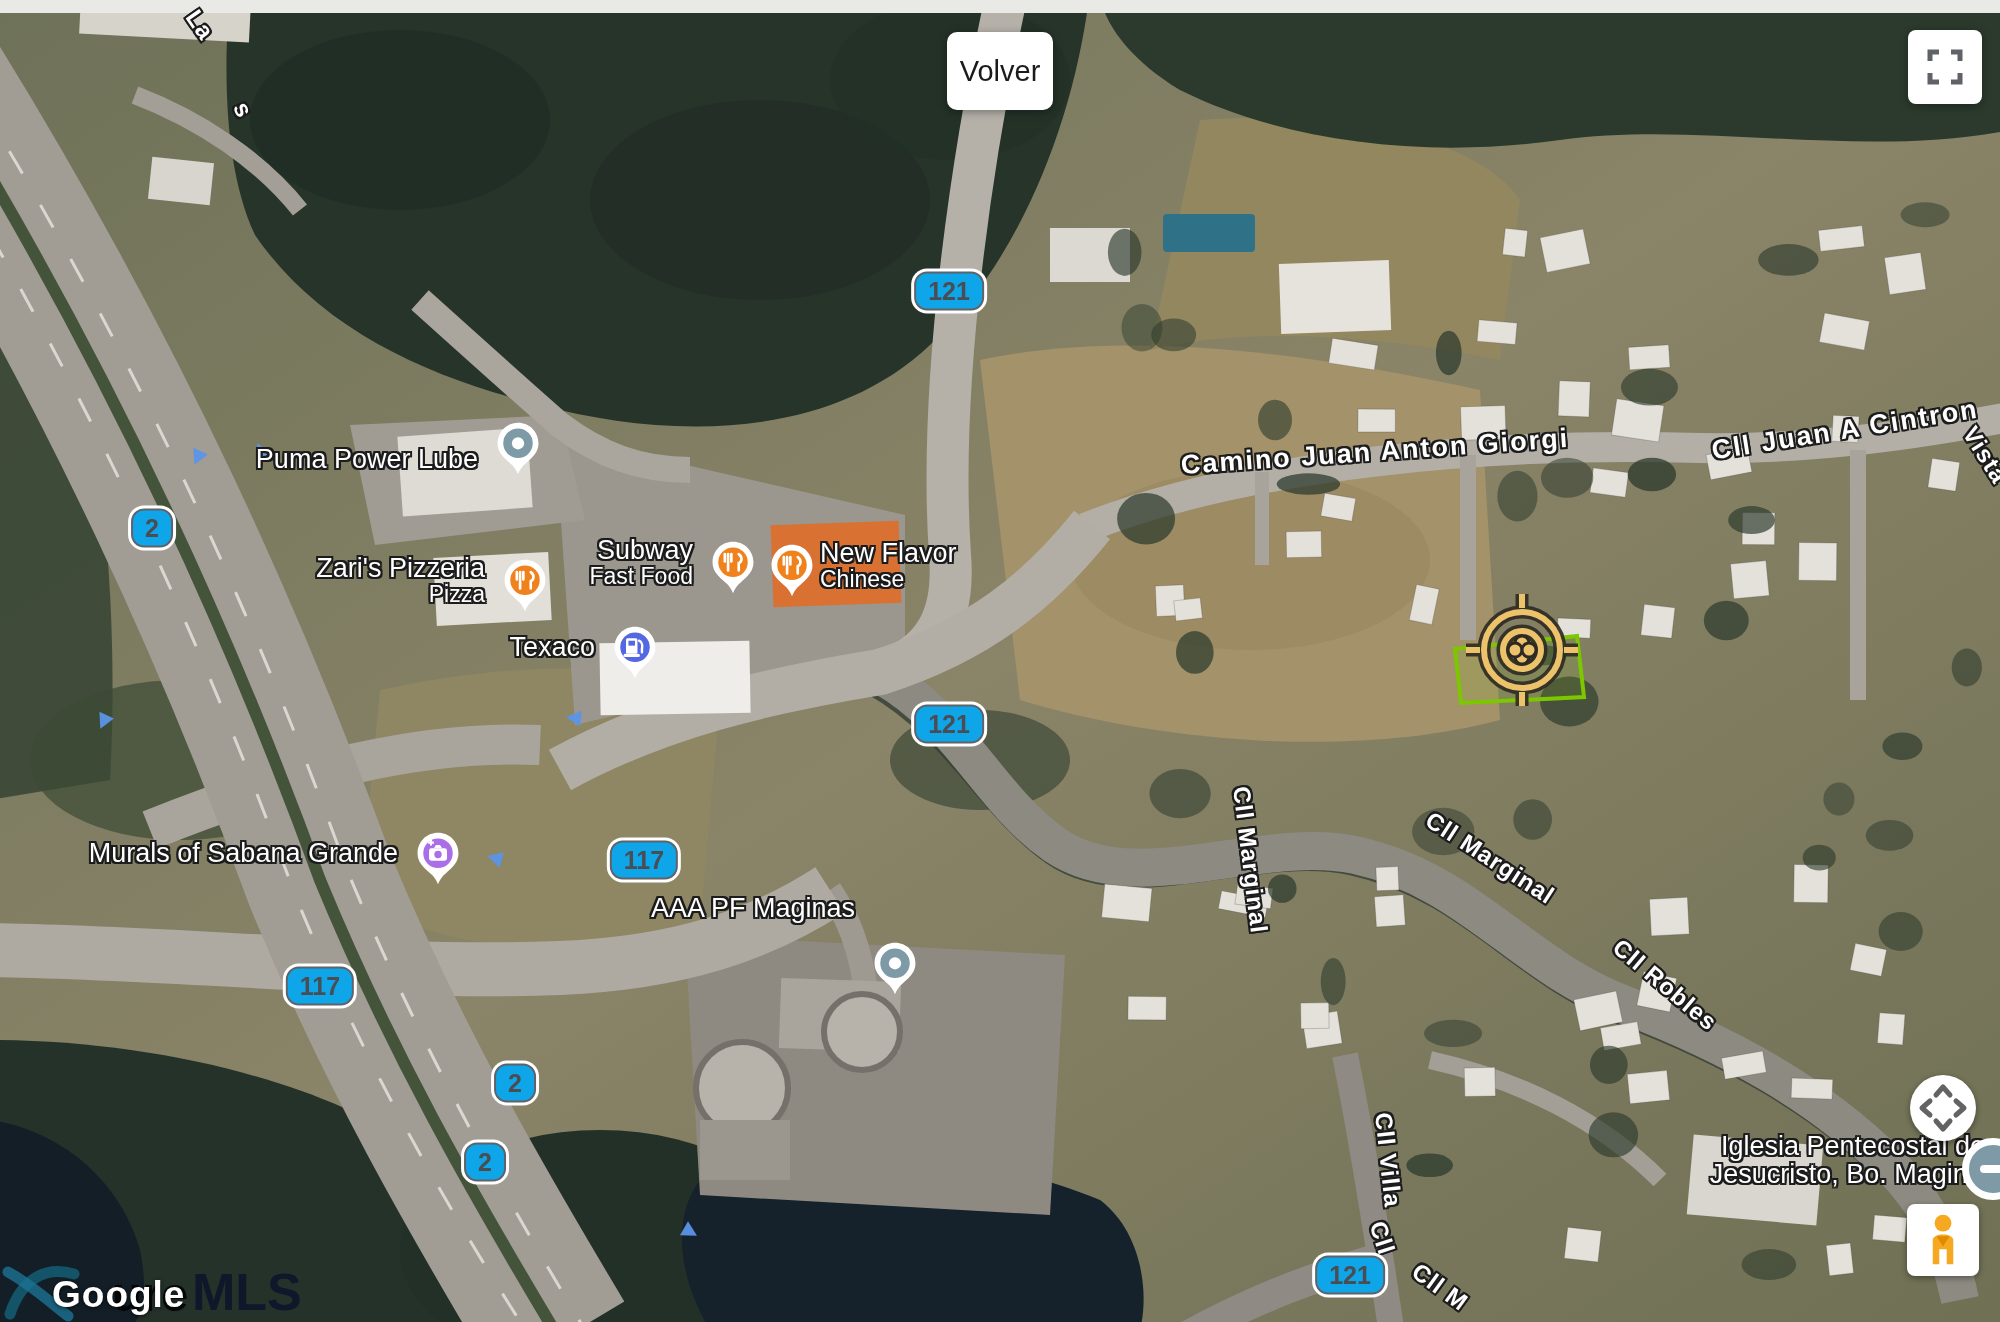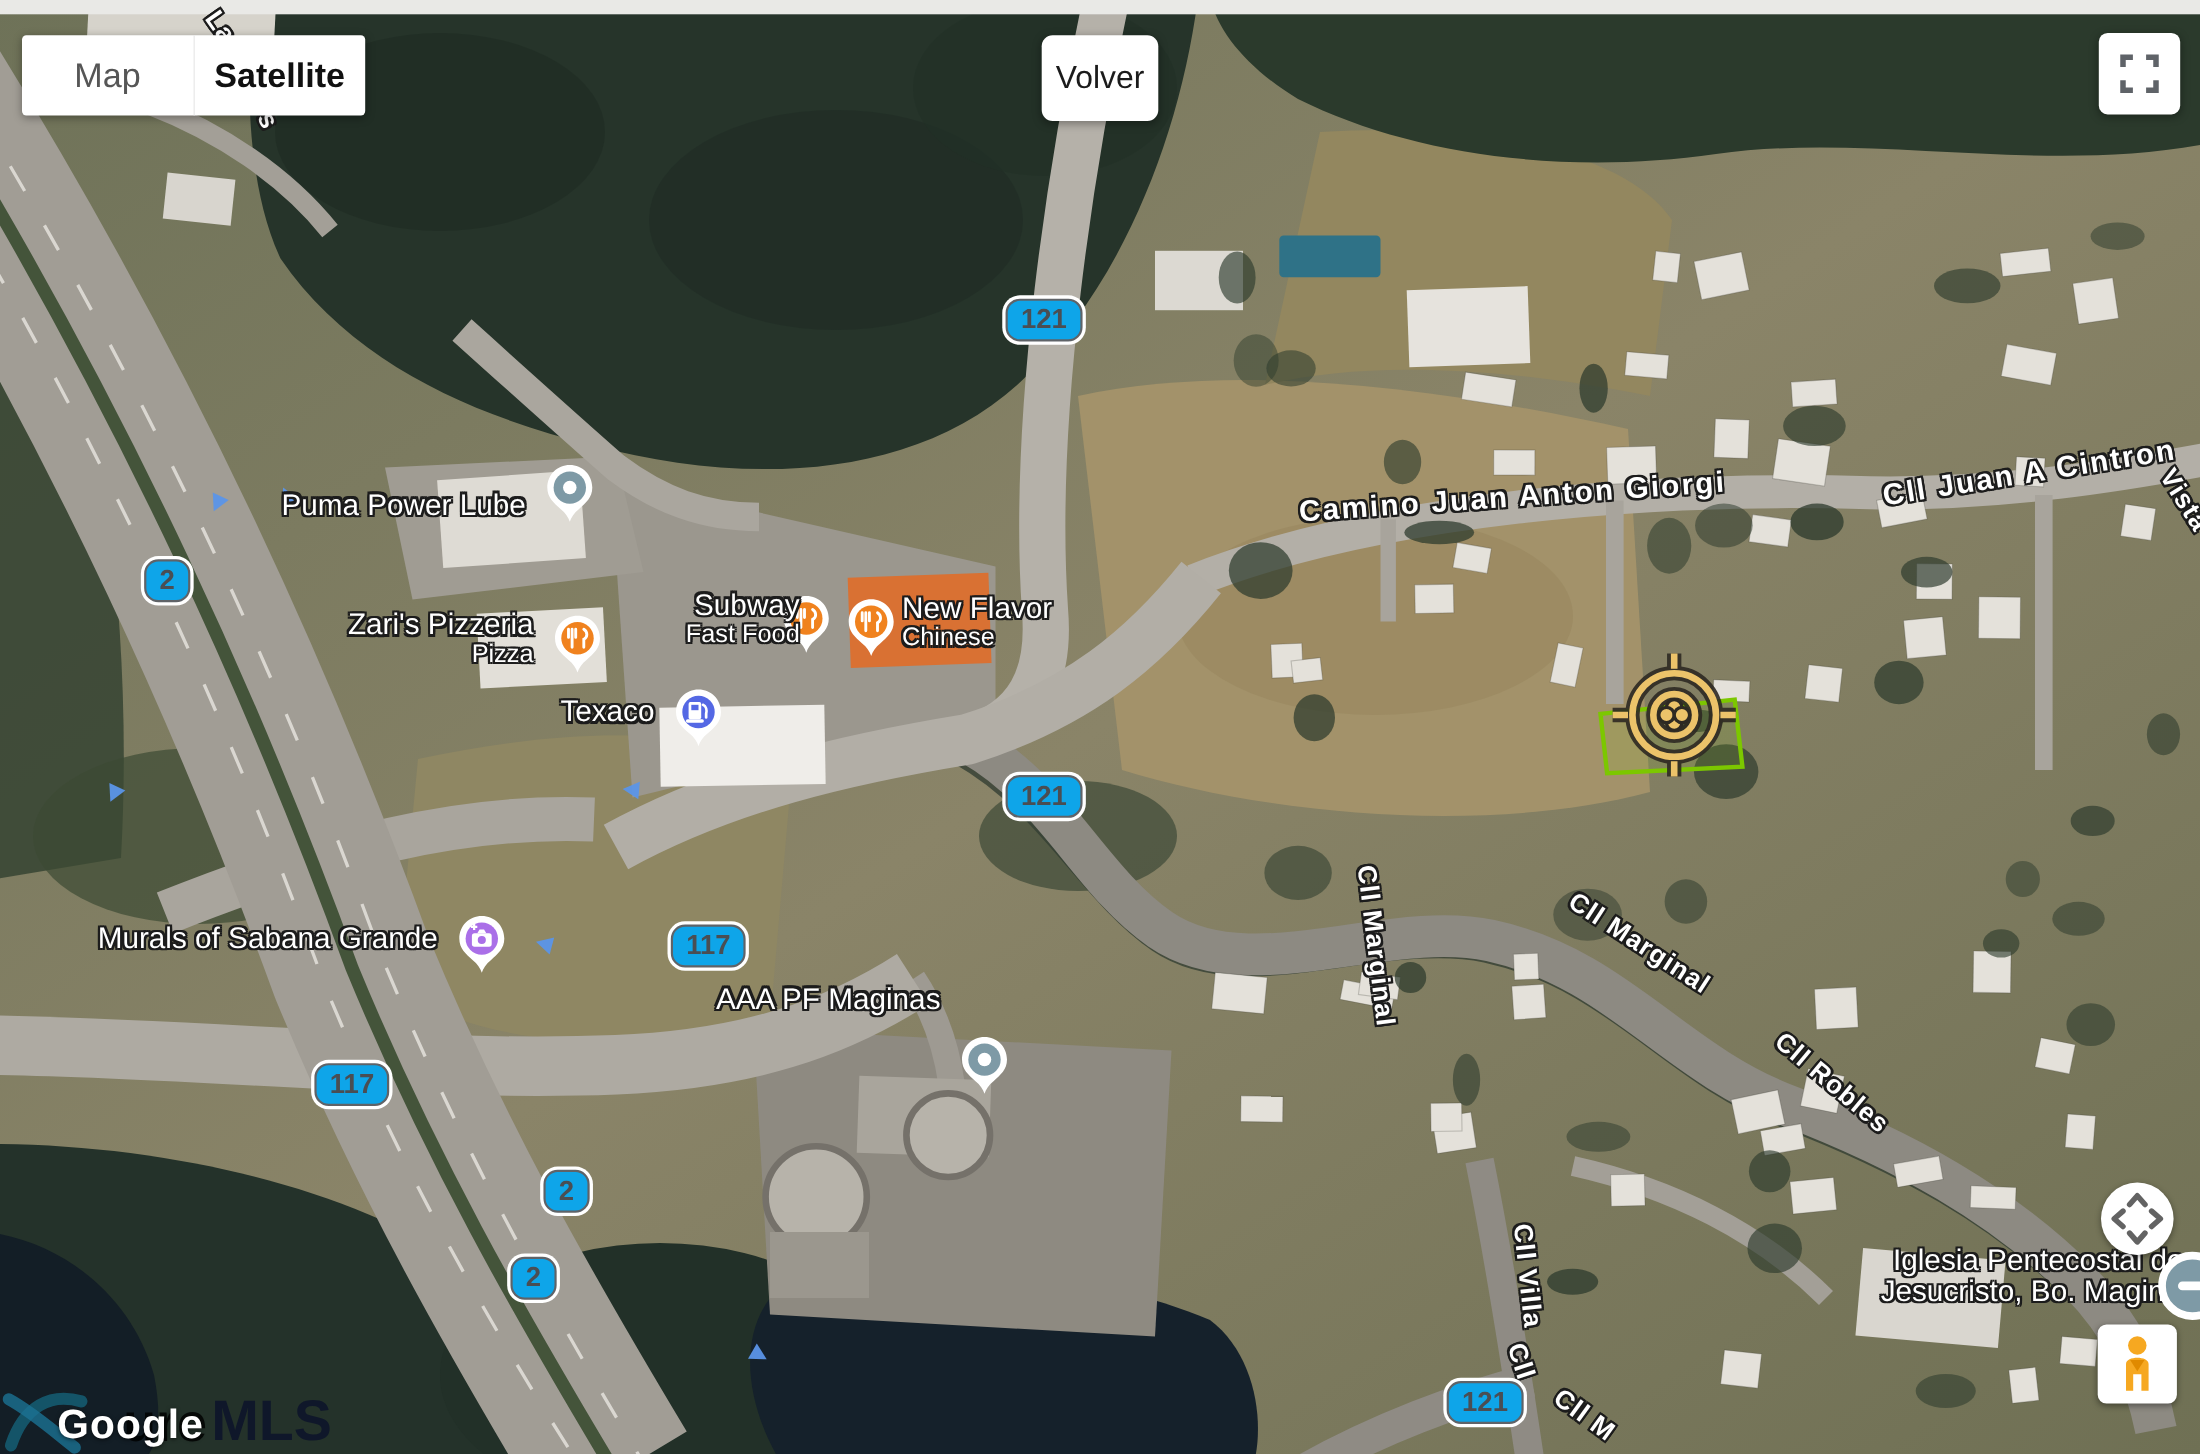--- a/index.html
+++ b/index.html
@@ -296,21 +296,21 @@
   <div class="pin" style="left:710px;top:541px;">
     <svg width="46" height="54" viewBox="0 0 56 66">
         <path d="M28 1 C14 1 3 12 3 26 C3 37 10 43 18 50 C23 54 26.5 59 28 64 C29.5 59 33 54 38 50 C46 43 53 37 53 26 C53 12 42 1 28 1 Z" fill="#fff"></path>
         <circle cx="28" cy="26" r="18" fill="#F0821E"></circle>
         <g stroke="#fff" stroke-width="3.2" stroke-linecap="round" fill="none">
           <path d="M18 16 v9 M22 16 v9 M26 16 v9 M22 25 v11"></path>
           <path d="M35 16 c4.5 3 4.5 9 0 11 v9"></path>
         </g>
       </svg>
   </div>
-  <div class="poi-label halo" style="left:727px;top:562px;transform:translate(-100%,-50%);text-align:right;">
+  <div class="poi-label halo" style="left:693px;top:562px;transform:translate(-100%,-50%);text-align:right;">
     <div>Subway</div>
     <div class="sub">Fast Food</div>
   </div>
 
   <div class="pin" style="left:769px;top:544px;">
     <svg width="46" height="54" viewBox="0 0 56 66">
         <path d="M28 1 C14 1 3 12 3 26 C3 37 10 43 18 50 C23 54 26.5 59 28 64 C29.5 59 33 54 38 50 C46 43 53 37 53 26 C53 12 42 1 28 1 Z" fill="#fff"></path>
         <circle cx="28" cy="26" r="18" fill="#F0821E"></circle>
         <g stroke="#fff" stroke-width="3.2" stroke-linecap="round" fill="none">
           <path d="M18 16 v9 M22 16 v9 M26 16 v9 M22 25 v11"></path>
@@ -358,25 +358,20 @@
         <circle cx="28" cy="26" r="7.5" fill="#fff"></circle>
       </svg>
   </div>
   <div class="poi-label halo" style="left:855px;top:908px;transform:translate(-100%,-50%);text-align:right;">AAA PF Maginas</div>
 
   <div class="poi-label halo" style="left:1853px;top:1160px;transform:translate(-50%,-50%);text-align:center;">
     <div>Iglesia Pentecostal de</div>
     <div>Jesucristo, Bo. Maginas</div>
   </div>
 
-  <div class="map-type">
-    <div class="seg">Map</div>
-    <div class="vdiv"></div>
-    <div class="seg active">Satellite</div>
-  </div>
 
   <div class="volver">Volver</div>
 
   <div class="fullscreen">
     <svg width="36" height="36" viewBox="-18 -18 36 36">
       <g stroke="#5f6368" stroke-width="5" fill="none">
         <path d="M-15,-6 V-15 H-6 M6,-15 H15 V-6 M15,6 V15 H6 M-6,15 H-15 V6"></path>
       </g>
     </svg>
   </div>

